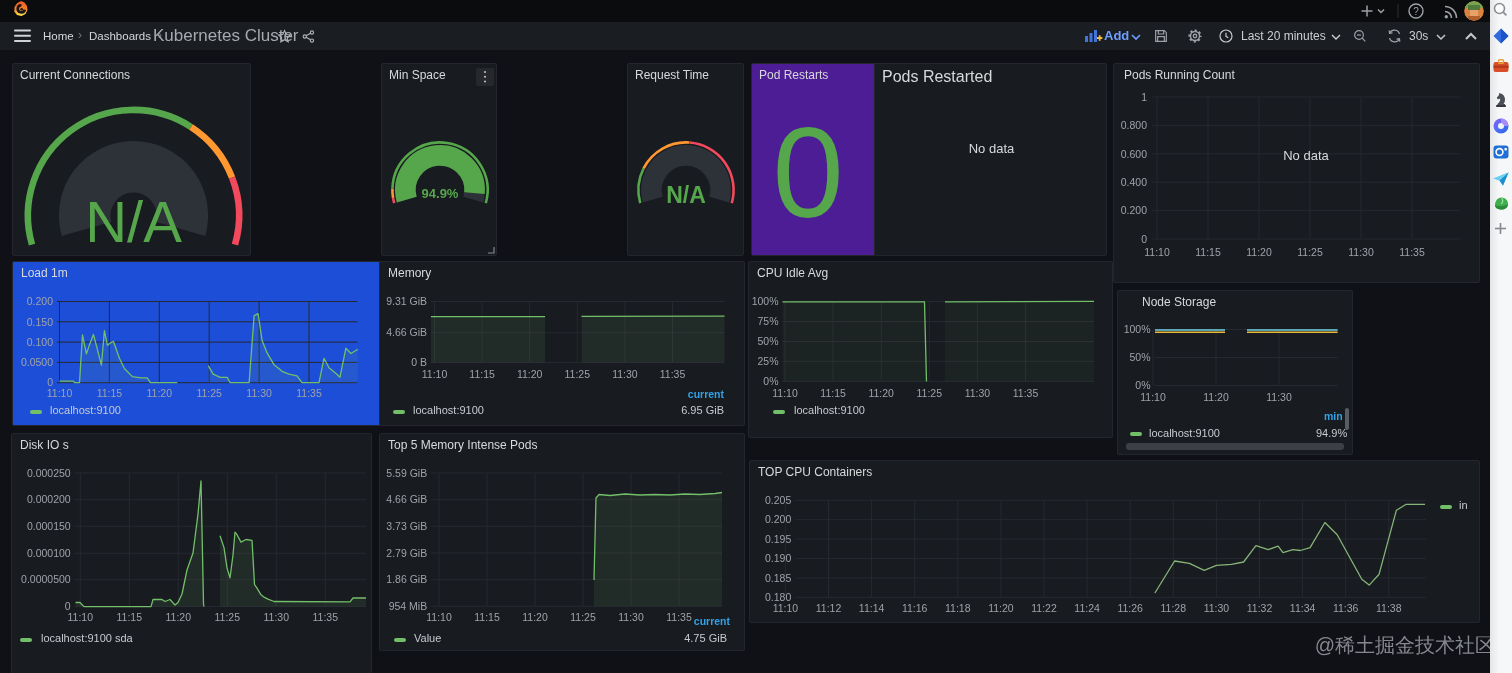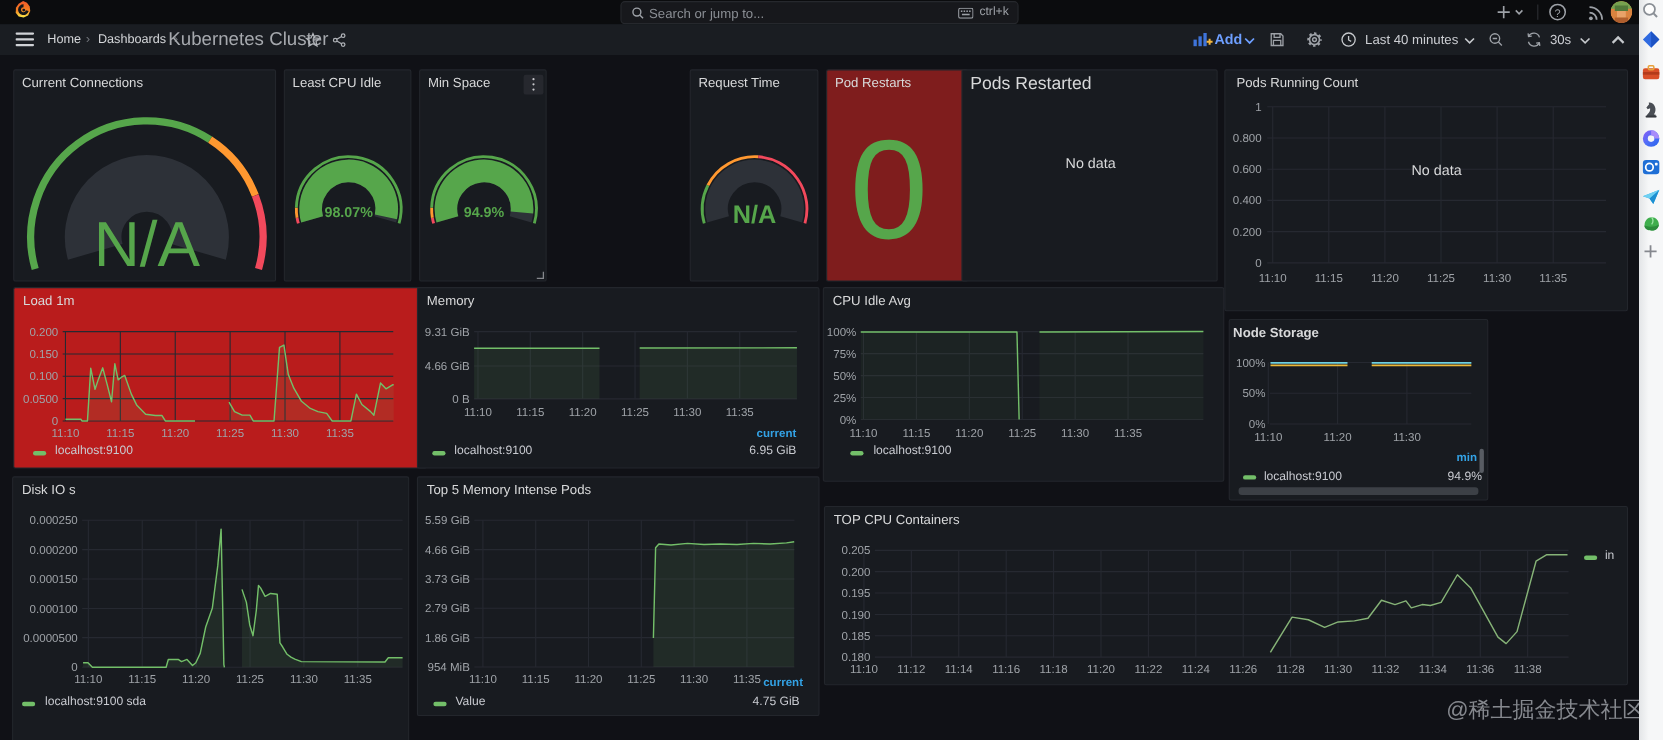--- a/index.html
+++ b/index.html
@@ -12,36 +12,20 @@
           <linearGradient id="gflame" x1="0" y1="0" x2="0" y2="1">
       <stop offset="0" stop-color="#f2582c"></stop>
             <stop offset="0.55" stop-color="#f58020"></stop>
             <stop offset="1" stop-color="#fced4a"></stop>
           </linearGradient>
         </defs>
     <path d="M11 1 L14.5 2.5 L17 6 L17.5 10 L15.5 14 L11.5 16 L7 15 L4.3 11.5 L4.5 7 L7 3.3 Z" fill="url(#gflame)"></path>
     <path d="M11.4 5.2 a3.6 3.6 0 1 0 3.4 4.5" fill="none" stroke="#15161a" stroke-width="2.6"></path>
     <circle cx="11.6" cy="9.2" r="1.3" fill="#15161a"></circle>
   </svg>
-  <div style="position:absolute;left:564px;top:1px;width:362px;height:21px;background:#17181c;border:1px solid #26282d;border-radius:4px;box-sizing:border-box">
-    <svg width="12" height="12" style="position:absolute;left:9px;top:4px">
-          <circle cx="5" cy="5" r="3.6" stroke="#9da1a7" stroke-width="1.3" fill="none"></circle>
-          <line x1="7.8" y1="7.8" x2="10.6" y2="10.6" stroke="#9da1a7" stroke-width="1.3"></line>
-        </svg>
-    <div style="position:absolute;left:25px;top:0;line-height:20px;font-size:12px;color:#8a8e94">Search or jump to...</div>
-    <svg width="14" height="10" style="position:absolute;right:40px;top:5px">
-          <rect x="0.5" y="0.5" width="13" height="9" rx="1.5" stroke="#9da1a7" fill="none"></rect>
-          <rect x="2.5" y="2.5" width="1.4" height="1.4" fill="#9da1a7"></rect>
-          <rect x="5" y="2.5" width="1.4" height="1.4" fill="#9da1a7"></rect>
-          <rect x="7.5" y="2.5" width="1.4" height="1.4" fill="#9da1a7"></rect>
-          <rect x="10" y="2.5" width="1.4" height="1.4" fill="#9da1a7"></rect>
-          <rect x="3.5" y="5.5" width="7" height="1.4" fill="#9da1a7"></rect>
-        </svg>
-    <div style="position:absolute;right:8px;top:0;line-height:19px;font-size:11px;color:#9da1a7">ctrl+k</div>
-  </div>
   <svg width="150" height="22" style="position:absolute;left:1360px;top:0">
     <g stroke="#9da1a7" stroke-width="1.5" fill="none">
       <line x1="7" y1="5.5" x2="7" y2="16.5"></line>
           <line x1="1.5" y1="11" x2="12.5" y2="11"></line>
       <polyline points="18,9.5 21,12.5 24,9.5"></polyline>
     </g>
     <line x1="38" y1="4" x2="38" y2="18" stroke="#2c2e33" stroke-width="1"></line>
     <circle cx="56" cy="11" r="7" stroke="#9da1a7" stroke-width="1.4" fill="none"></circle>
     <text x="56" y="15" text-anchor="middle" font-size="10" fill="#9da1a7" font-family="Liberation Sans">?</text>
     <g stroke="#9da1a7" stroke-width="1.6" fill="none">
@@ -112,21 +96,21 @@
           <circle cx="12" cy="12" r="6.8" stroke-width="2.2"></circle>
           <circle cx="12" cy="12" r="2.6" stroke-width="2"></circle>
         </g>
       </svg>
   <svg width="16" height="16" style="position:absolute;left:1218px;top:6px" viewBox="0 0 24 24">
         <g stroke="#c5c8cc" stroke-width="1.8" fill="none">
           <circle cx="12" cy="12" r="9"></circle>
           <path d="M12 7 v5.5 l3.5 2"></path>
         </g>
       </svg>
-  <div style="position:absolute;left:1241px;top:0;height:28px;line-height:28px;font-size:12px;color:#ccced3">Last 40 minutes</div>
+  <div style="position:absolute;left:1241px;top:0;height:28px;line-height:28px;font-size:12px;color:#ccced3">Last 20 minutes</div>
   <svg width="10" height="8" style="position:absolute;left:1331px;top:11px">
         <polyline points="1,2 5,6 9,2" stroke="#c5c8cc" stroke-width="1.5" fill="none"></polyline>
       </svg>
   <svg width="16" height="16" style="position:absolute;left:1352px;top:6px" viewBox="0 0 24 24">
         <g stroke="#9da1a7" stroke-width="1.8" fill="none">
           <circle cx="10.5" cy="10.5" r="6.5"></circle>
           <line x1="15.3" y1="15.3" x2="20" y2="20"></line>
           <line x1="7.5" y1="10.5" x2="13.5" y2="10.5"></line>
         </g>
       </svg>
@@ -149,31 +133,20 @@
     <div style="position:absolute;left:12px;top:63px;width:239px;height:193px;background:#181b20;border:1px solid #23262c;border-radius:2px;box-sizing:border-box">
       <div style="position:absolute;left:7px;top:4px;font-size:12px;font-weight:500;color:#d8d9da">Current Connections</div>
       <svg width="239" height="193" style="position:absolute;left:0;top:0">
         <path d="M 18.99 180.61 A 105.60 105.60 0 0 1 178.01 62.94" stroke="#56a64b" stroke-width="6.6" fill="none"></path>
         <path d="M 178.01 62.94 A 105.60 105.60 0 0 1 219.09 113.66" stroke="#ff9830" stroke-width="6.6" fill="none"></path>
         <path d="M 219.09 113.66 A 105.60 105.60 0 0 1 222.01 180.61" stroke="#f2495c" stroke-width="6.6" fill="none"></path>
         <path d="M 73.59 164.95 A 48.80 48.80 0 1 1 167.41 164.95" stroke="#2d3138" stroke-width="51.6" fill="none"></path>
         <text x="120.5" y="178" text-anchor="middle" font-size="58" fill="#56a64b">N/A</text>
       </svg>
     </div>
-    <div style="position:absolute;left:258px;top:63px;width:116px;height:193px;background:#181b20;border:1px solid #23262c;border-radius:2px;box-sizing:border-box">
-      <div style="position:absolute;left:7px;top:4px;font-size:12px;font-weight:500;color:#d8d9da">Least CPU Idle</div>
-      <svg width="116" height="193" style="position:absolute;left:0;top:0">
-        <path d="M 12.24 139.12 A 47.60 47.60 0 0 1 11.05 133.86" stroke="#f2495c" stroke-width="2.6" fill="none"></path>
-        <path d="M 11.05 133.86 A 47.60 47.60 0 0 1 10.42 124.75" stroke="#ff9830" stroke-width="2.6" fill="none"></path>
-        <path d="M 10.42 124.75 A 47.60 47.60 0 1 1 103.76 139.12" stroke="#56a64b" stroke-width="2.6" fill="none"></path>
-        <path d="M 24.74 135.54 A 34.60 34.60 0 1 1 91.26 135.54" stroke="#2d3138" stroke-width="20.6" fill="none"></path>
-        <path d="M 24.74 135.54 A 34.60 34.60 0 1 1 91.86 133.14" stroke="#56a64b" stroke-width="20.6" fill="none"></path>
-        <text x="58" y="133.5" text-anchor="middle" font-size="13" font-weight="bold" fill="#56a64b">98.07%</text>
-      </svg>
-    </div>
     <div style="position:absolute;left:381px;top:63px;width:116px;height:193px;background:#181b20;border:1px solid #23262c;border-radius:2px;box-sizing:border-box">
       <div style="position:absolute;left:7px;top:4px;font-size:12px;font-weight:500;color:#d8d9da">Min Space</div>
       <svg width="116" height="193" style="position:absolute;left:0;top:0">
         <path d="M 12.24 139.12 A 47.60 47.60 0 0 1 11.05 133.86" stroke="#f2495c" stroke-width="2.6" fill="none"></path>
         <path d="M 11.05 133.86 A 47.60 47.60 0 0 1 10.42 124.75" stroke="#ff9830" stroke-width="2.6" fill="none"></path>
         <path d="M 10.42 124.75 A 47.60 47.60 0 1 1 103.76 139.12" stroke="#56a64b" stroke-width="2.6" fill="none"></path>
         <path d="M 24.74 135.54 A 34.60 34.60 0 1 1 91.26 135.54" stroke="#2d3138" stroke-width="20.6" fill="none"></path>
         <path d="M 24.74 135.54 A 34.60 34.60 0 1 1 92.46 129.13" stroke="#56a64b" stroke-width="20.6" fill="none"></path>
         <text x="58" y="133.5" text-anchor="middle" font-size="13" font-weight="bold" fill="#56a64b">94.9%</text>
       </svg>
@@ -187,21 +160,21 @@
     <div style="position:absolute;left:627px;top:63px;width:117px;height:193px;background:#181b20;border:1px solid #23262c;border-radius:2px;box-sizing:border-box">
       <div style="position:absolute;left:7px;top:4px;font-size:12px;font-weight:500;color:#d8d9da">Request Time</div>
       <svg width="117" height="193" style="position:absolute;left:0;top:0">
         <path d="M 12.24 139.12 A 47.60 47.60 0 0 1 15.59 104.39" stroke="#56a64b" stroke-width="2.6" fill="none"></path>
         <path d="M 15.59 104.39 A 47.60 47.60 0 0 1 61.32 78.52" stroke="#ff9830" stroke-width="2.6" fill="none"></path>
         <path d="M 61.32 78.52 A 47.60 47.60 0 0 1 103.76 139.12" stroke="#f2495c" stroke-width="2.6" fill="none"></path>
         <path d="M 24.74 135.54 A 34.60 34.60 0 1 1 91.26 135.54" stroke="#2d3138" stroke-width="20.6" fill="none"></path>
         <text x="58" y="138.5" text-anchor="middle" font-size="23" font-weight="bold" fill="#56a64b">N/A</text>
       </svg>
     </div>
-    <div style="position:absolute;left:751px;top:63px;width:129px;height:193px;background:#7f1d1d;border:1px solid #23262c;border-radius:2px;box-sizing:border-box">
+    <div style="position:absolute;left:751px;top:63px;width:129px;height:193px;background:#4c1d95;border:1px solid #23262c;border-radius:2px;box-sizing:border-box">
       <div style="position:absolute;left:7px;top:4px;font-size:12px;font-weight:500;color:#d8d9da">Pod Restarts</div>
       <div style="position:absolute;left:0;top:45px;width:112px;text-align:center;font-size:128px;color:#56a64b;line-height:128px">0</div>
     </div>
     <div style="position:absolute;left:874px;top:63px;width:233px;height:193px;background:#181b20;border:1px solid #23262c;border-radius:2px;box-sizing:border-box">
       <div style="position:absolute;left:7px;top:4px;font-size:16px;font-weight:500;color:#d8d9da">Pods Restarted</div>
       <div style="position:absolute;left:0;top:77px;width:233px;text-align:center;font-size:13px;color:#d8d9da">No data</div>
     </div>
     <div style="position:absolute;left:1113px;top:63px;width:367px;height:220px;background:#181b20;border:1px solid #23262c;border-radius:2px;box-sizing:border-box">
       <div style="position:absolute;left:10px;top:4px;font-size:12px;font-weight:500;color:#d8d9da">Pods Running Count</div>
       <svg width="367" height="220" style="position:absolute;left:0;top:0">
@@ -225,21 +198,21 @@
         <text x="33.0" y="178.7" text-anchor="end" font-size="10.5" font-weight="normal" fill="#9fa3a8">0</text>
         <text x="43.0" y="192.0" text-anchor="middle" font-size="10.5" font-weight="normal" fill="#9fa3a8">11:10</text>
         <text x="94.0" y="192.0" text-anchor="middle" font-size="10.5" font-weight="normal" fill="#9fa3a8">11:15</text>
         <text x="145.0" y="192.0" text-anchor="middle" font-size="10.5" font-weight="normal" fill="#9fa3a8">11:20</text>
         <text x="196.0" y="192.0" text-anchor="middle" font-size="10.5" font-weight="normal" fill="#9fa3a8">11:25</text>
         <text x="247.0" y="192.0" text-anchor="middle" font-size="10.5" font-weight="normal" fill="#9fa3a8">11:30</text>
         <text x="298.0" y="192.0" text-anchor="middle" font-size="10.5" font-weight="normal" fill="#9fa3a8">11:35</text>
         <text x="192" y="95.5" text-anchor="middle" font-size="13" fill="#d8d9da">No data</text>
       </svg>
     </div>
-    <div style="position:absolute;left:12px;top:261px;width:376px;height:165px;background:#b91c1c;border:1px solid #23262c;border-radius:2px;box-sizing:border-box">
+    <div style="position:absolute;left:12px;top:261px;width:376px;height:165px;background:#1d4ed8;border:1px solid #23262c;border-radius:2px;box-sizing:border-box">
       <div style="position:absolute;left:8px;top:4px;font-size:12px;font-weight:500;color:#d8d9da">Load 1m</div>
       <svg width="362" height="165" style="position:absolute;left:0;top:0">
         <line x1="44.0" y1="39.50" x2="344.5" y2="39.50" stroke="#262931" stroke-width="1"></line>
         <line x1="44.0" y1="59.80" x2="344.5" y2="59.80" stroke="#262931" stroke-width="1"></line>
         <line x1="44.0" y1="80.10" x2="344.5" y2="80.10" stroke="#262931" stroke-width="1"></line>
         <line x1="44.0" y1="100.40" x2="344.5" y2="100.40" stroke="#262931" stroke-width="1"></line>
         <line x1="44.0" y1="120.70" x2="344.5" y2="120.70" stroke="#262931" stroke-width="1"></line>
         <line x1="46.50" y1="39.5" x2="46.50" y2="120.7" stroke="#262931" stroke-width="1"></line>
         <line x1="96.40" y1="39.5" x2="96.40" y2="120.7" stroke="#262931" stroke-width="1"></line>
         <line x1="146.30" y1="39.5" x2="146.30" y2="120.7" stroke="#262931" stroke-width="1"></line>
@@ -323,21 +296,21 @@
         <text x="276.5" y="135.0" text-anchor="middle" font-size="10.5" font-weight="normal" fill="#9fa3a8">11:35</text>
         <path d="M 33.5 119.4 L 33.5 39.8 L 175.5 39.8 L 177.5 119.4 L 177.5 119.4 Z" fill="rgba(115,191,105,0.05)" stroke="none"></path>
         <polyline points="33.5,39.8 175.5,39.8 177.5,119.4" fill="none" stroke="#73bf69" stroke-width="1.3" stroke-linejoin="round"></polyline>
         <path d="M 196.0 119.4 L 196.0 39.8 L 345.0 39.4 L 345.0 119.4 Z" fill="rgba(115,191,105,0.05)" stroke="none"></path>
         <polyline points="196.0,39.8 345.0,39.4" fill="none" stroke="#73bf69" stroke-width="1.3" stroke-linejoin="round"></polyline>
       </svg>
       <div style="position:absolute;left:24px;top:148px;width:12px;height:4px;border-radius:2px;background:#73bf69"></div>
       <div style="position:absolute;left:45px;top:142px;font-size:11px;color:#c8cad0">localhost:9100</div>
     </div>
     <div style="position:absolute;left:1117px;top:290px;width:236px;height:165px;background:#181b20;border:1px solid #23262c;border-radius:2px;box-sizing:border-box">
-      <div style="position:absolute;left:3px;top:4px;font-size:12px;font-weight:700;color:#d8d9da">Node Storage</div>
+      <div style="position:absolute;left:24px;top:4px;font-size:12px;font-weight:400;color:#d8d9da">Node Storage</div>
       <svg width="236" height="165" style="position:absolute;left:0;top:0">
         <line x1="36.5" y1="38.50" x2="219.6" y2="38.50" stroke="#262931" stroke-width="1"></line>
         <line x1="36.5" y1="66.50" x2="219.6" y2="66.50" stroke="#262931" stroke-width="1"></line>
         <line x1="36.5" y1="94.50" x2="219.6" y2="94.50" stroke="#262931" stroke-width="1"></line>
         <line x1="35.00" y1="38.5" x2="35.00" y2="94.5" stroke="#262931" stroke-width="1"></line>
         <line x1="98.00" y1="38.5" x2="98.00" y2="94.5" stroke="#262931" stroke-width="1"></line>
         <line x1="161.00" y1="38.5" x2="161.00" y2="94.5" stroke="#262931" stroke-width="1"></line>
         <text x="32.5" y="42.2" text-anchor="end" font-size="10.5" font-weight="normal" fill="#9fa3a8">100%</text>
         <text x="32.5" y="70.2" text-anchor="end" font-size="10.5" font-weight="normal" fill="#9fa3a8">50%</text>
         <text x="32.5" y="98.2" text-anchor="end" font-size="10.5" font-weight="normal" fill="#9fa3a8">0%</text>

